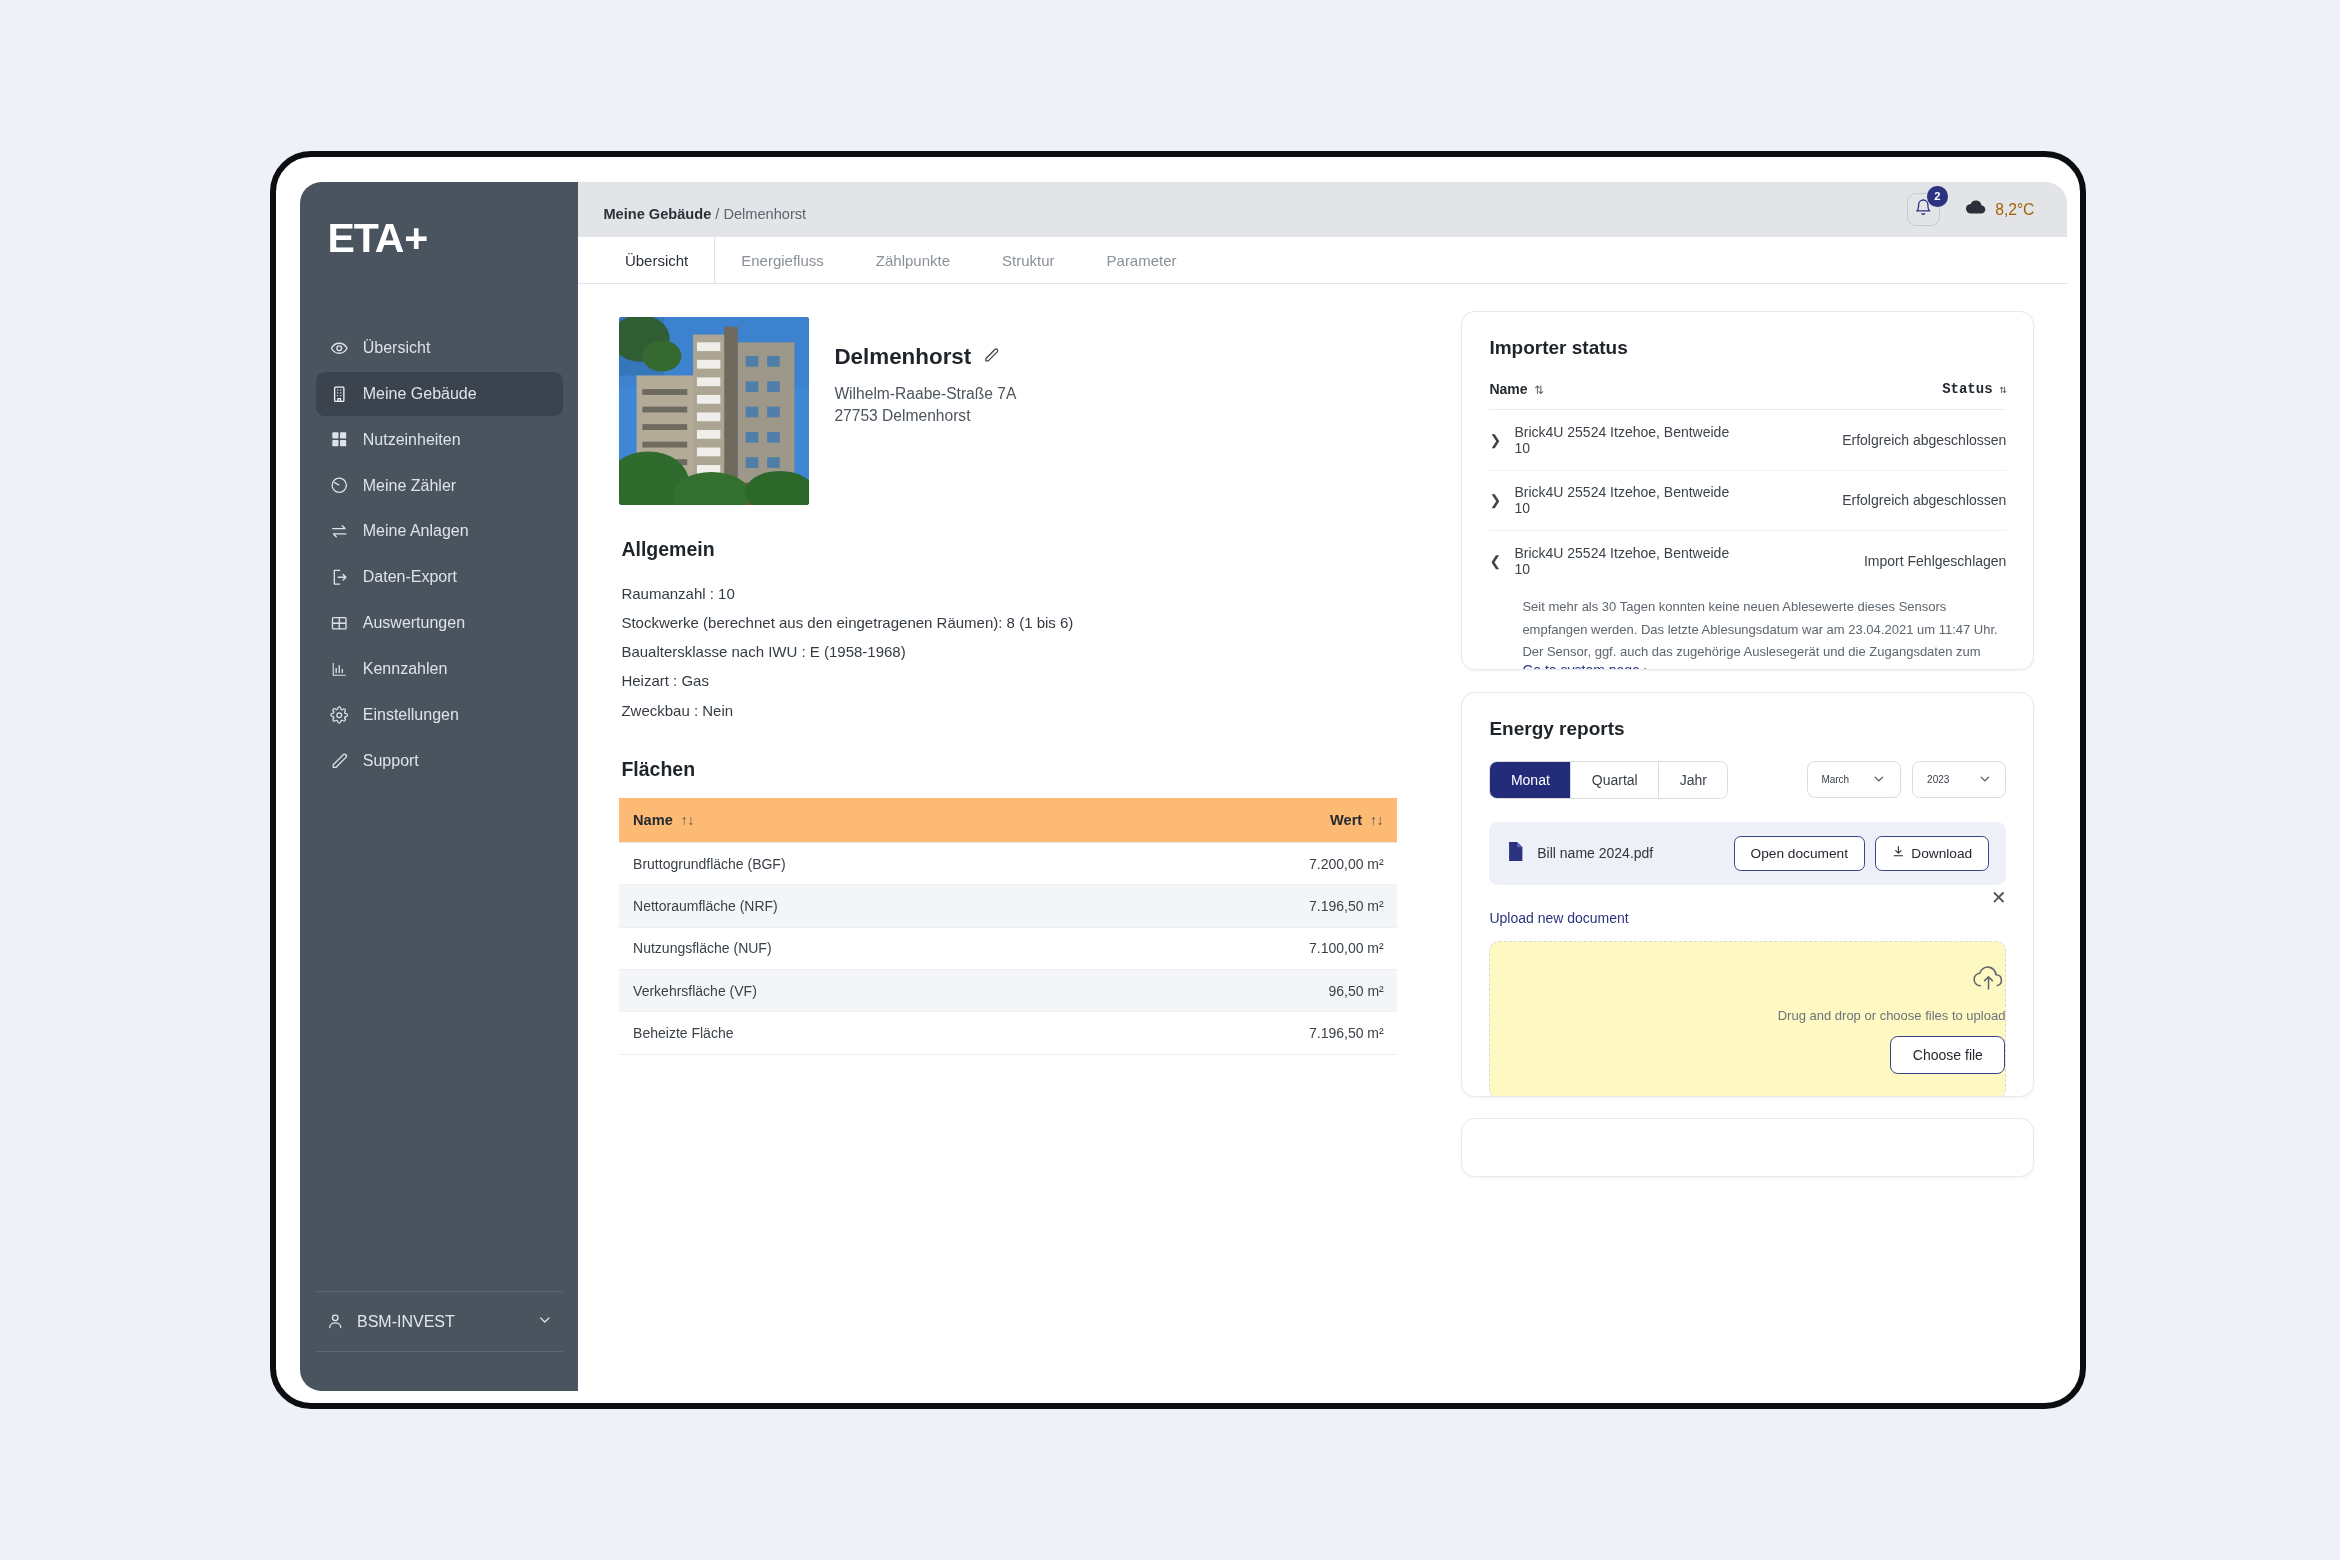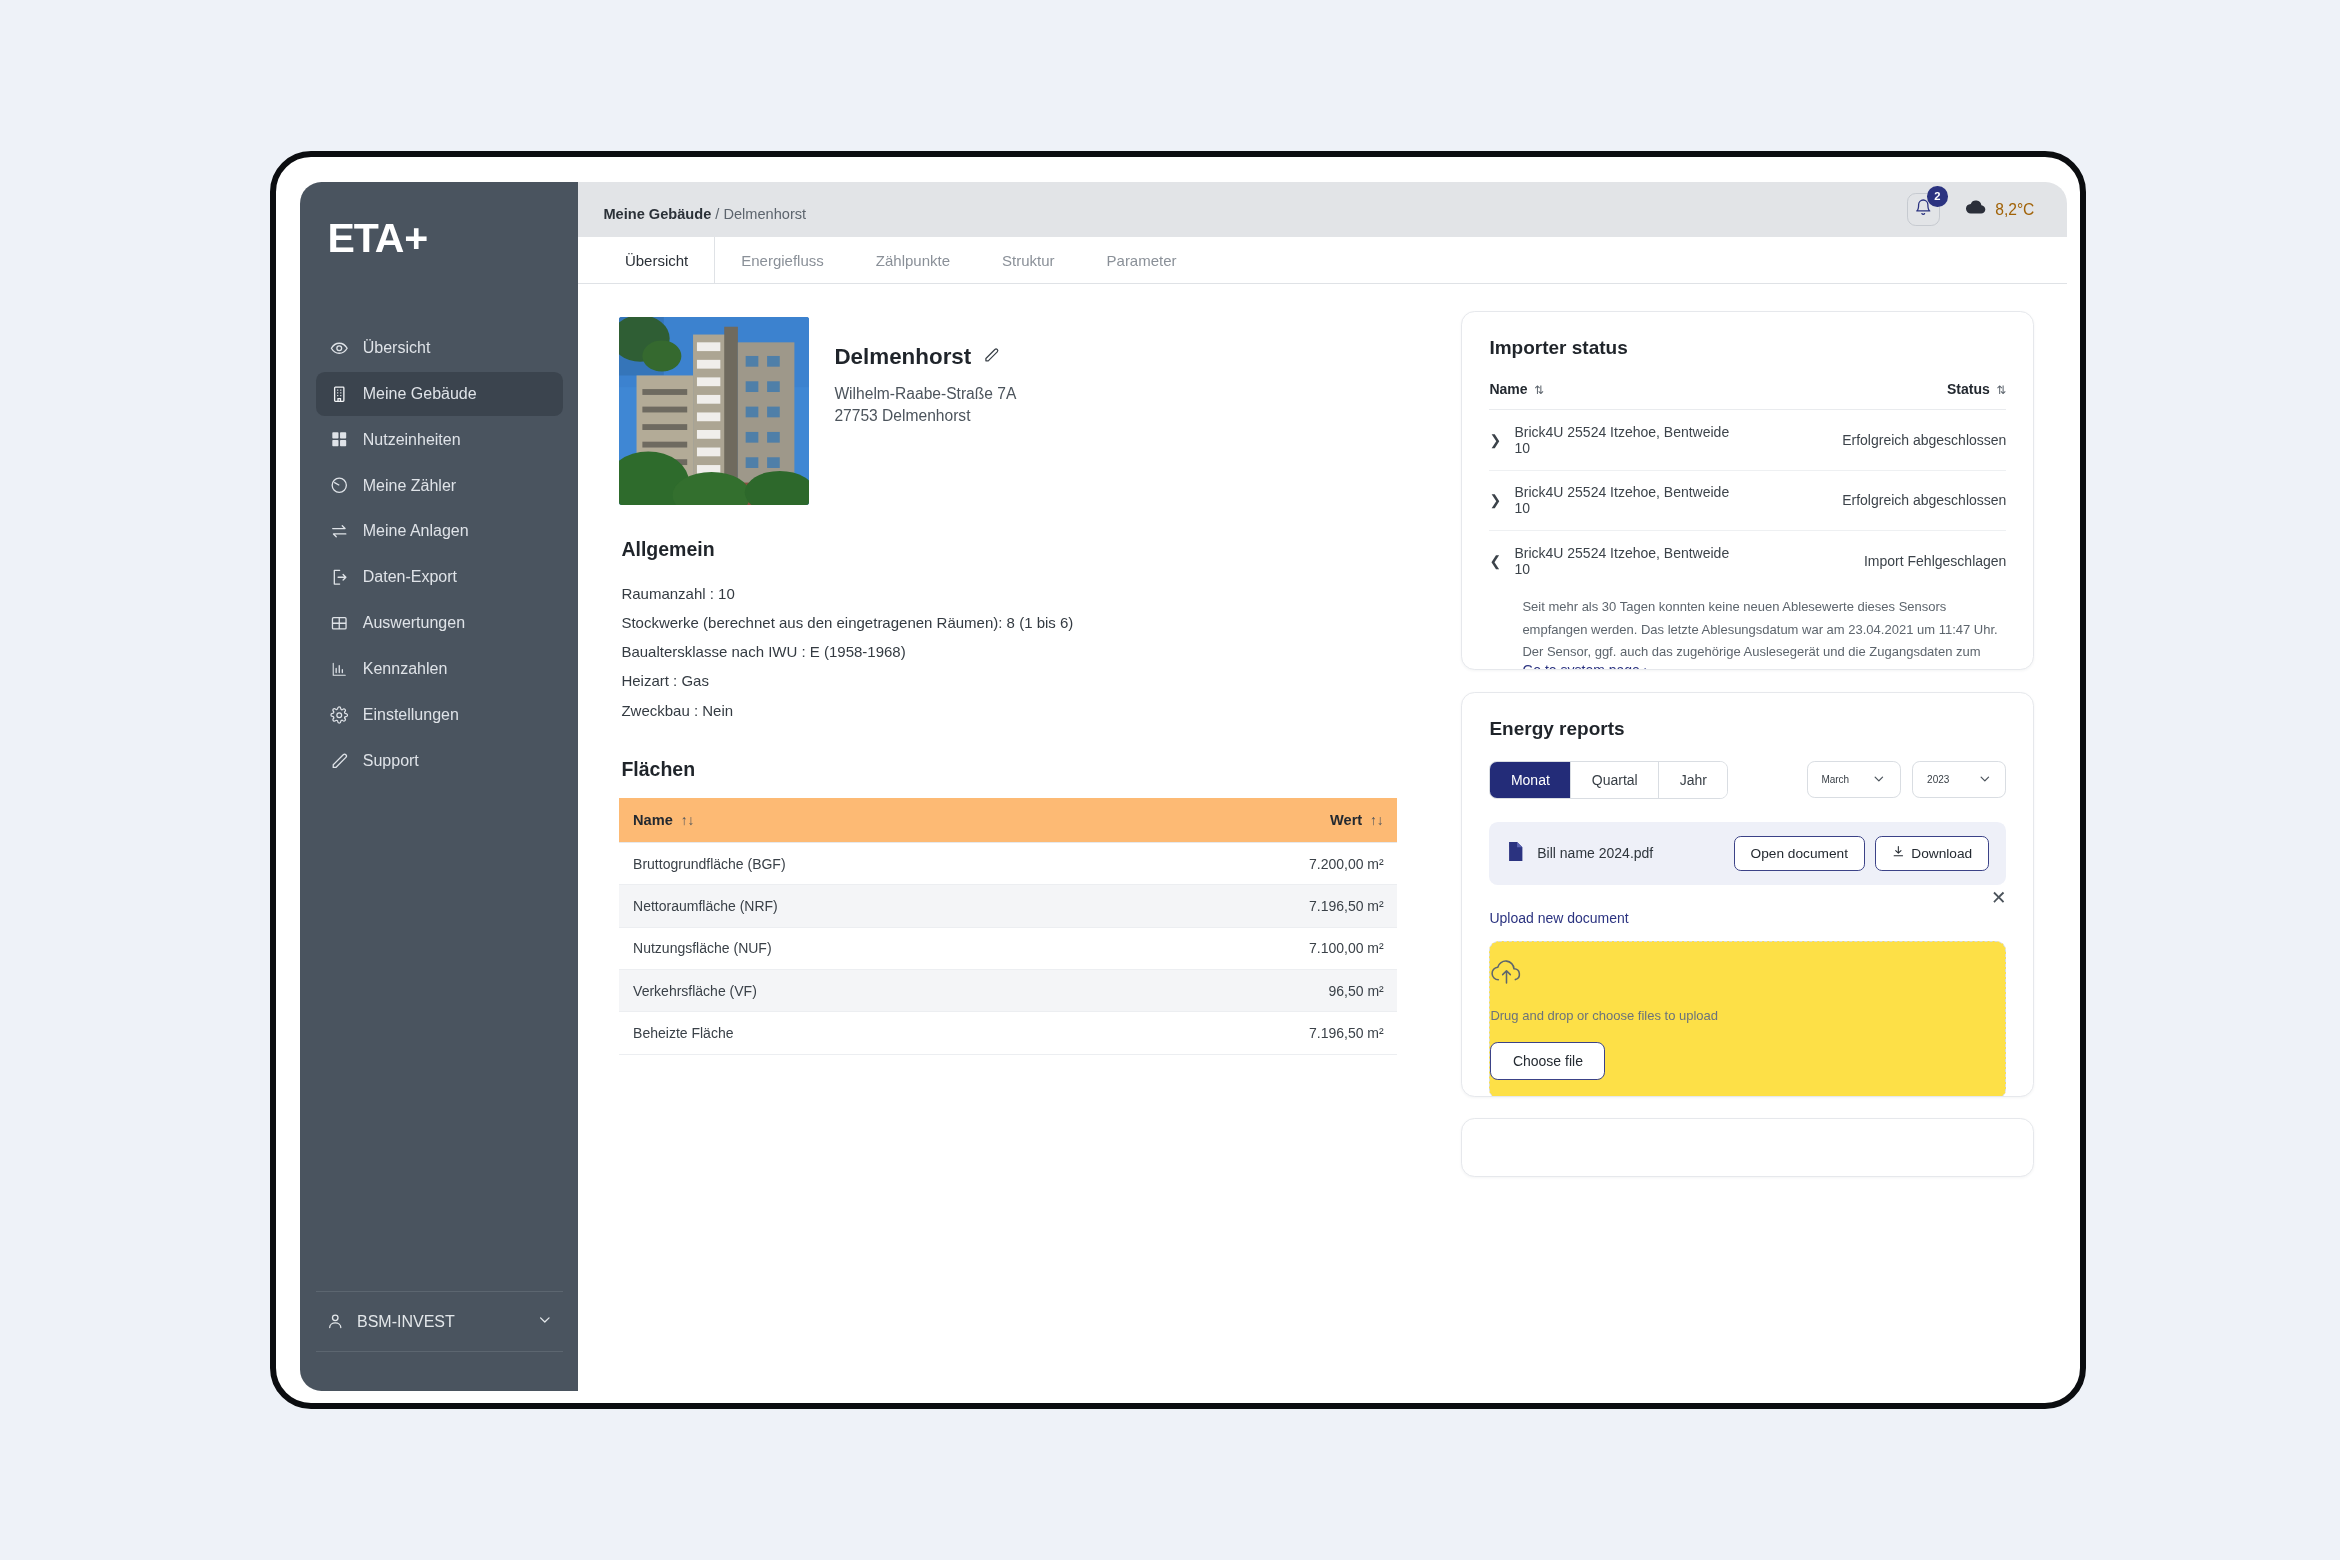--- a/index.html
+++ b/index.html
@@ -131,21 +131,21 @@
   .card { background: #fff; border: 1px solid #e6e8ec; border-radius: 13.7px;
           box-shadow: 0 1px 2.9px rgba(20,30,50,.05); padding: 25px 27px; overflow: hidden; }
   .card h2 { font-size: 19px; font-weight: 700; color: #1f242a; margin-bottom: 21.5px; }
   #cardImporter { height: 359px; position: relative; }
   #cardReports { margin-top: 21.5px; height: 405px; }
   #cardThird { margin-top: 21.5px; height: 59px; }
 
   .itable { width: 100%; border-collapse: collapse; }
   .itable th { font-size: 14px; font-weight: 700; color: #232930; padding: 0 0 12.7px 0;
                text-align: left; border-bottom: 1px solid #e9ebee; }
-  .itable th.right { text-align: right; }
+  .itable th.right { text-align: right; font-family: Liberation Mono, monospace; }
   .itable th .sorter2 { color: #59616a; font-weight: 400; margin-left: 6.8px; font-size: 11.7px; }
   .itable td { font-size: 14px; padding: 13.7px 0; border-bottom: 1px solid #eef0f2; color: #3c434a; }
   .itable td.right { text-align: right; white-space: nowrap; }
   .arrow-cell { width: 25px; color: #4a525a; font-size: 12.7px; }
   .st-ok { color: #54bd95; }
   .st-err { color: #e05a6b; }
   .err-row td { border-bottom: none; padding: 0; }
   .err-text { font-size: 13px; color: #5d656d; line-height: 1.72; padding: 5.9px 0 0 33px; }
   .syslink { position: absolute; left: 60px; bottom: -8.8px; font-size: 14px; color: #2b3380; cursor: pointer; }
 
@@ -167,22 +167,22 @@
   .filename { font-size: 14px; color: #2f363d; }
   .filerow .btns { margin-left: auto; display: flex; gap: 10.7px; }
   .btn-o { border: 1px solid #3b4287; border-radius: 6.8px; background: #fff;
            padding: 8.8px 15.6px; font-size: 13.7px; color: #242a31; cursor: pointer;
            display: flex; align-items: center; gap: 6.8px; }
 
   .uploadlbl { font-size: 14px; color: #2b3380; margin-top: 25px; cursor: pointer; }
   .uploadhdr { display: flex; align-items: flex-start; }
   .xclose { margin-left: auto; font-size: 18.5px; color: #4b535b; cursor: pointer; line-height: 1; margin-top: 3.9px; }
   .dropzone { margin-top: 15.6px; border: 1.5px dashed #d6dae0; border-radius: 9.8px;
-              height: 158px; background: #fde047;
-              display: flex; flex-direction: column; align-items: flex-start; justify-content: center; gap: 19px; }
+              height: 158px; background: #fef9c3;
+              display: flex; flex-direction: column; align-items: flex-end; justify-content: center; gap: 13px; }
   .dz-text { font-size: 13px; color: #6b737b; }
   .btn-choose { border: 1px solid #3b4287; border-radius: 7.8px; background: #fff;
                 padding: 9.8px 21.5px; font-size: 14px; color: #242a31; cursor: pointer; }
 </style>
 </head>
 <body>
 
 <div id="device">
 <div id="app">
 

